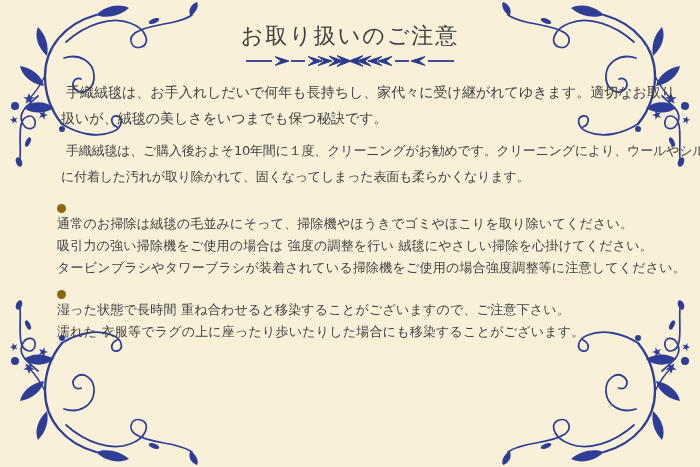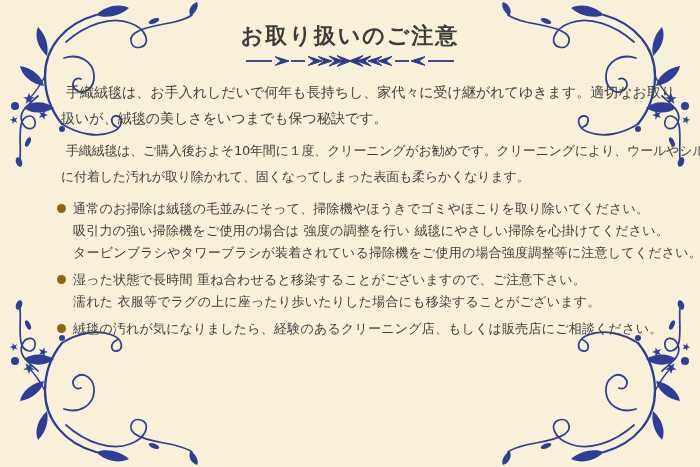--- a/index.html
+++ b/index.html
@@ -15,30 +15,30 @@
   
   .corner{position:absolute;width:200px;height:165px;pointer-events:none;}
   .corner.tl{top:2px;left:2px;}
   .corner.tr{top:2px;right:2px;transform:scaleX(-1);}
   .corner.bl{bottom:2px;left:2px;transform:scaleY(-1);}
   .corner.br{bottom:2px;right:2px;transform:scale(-1,-1);}
   
   .title{
     position:relative;z-index:2;
     margin:22px 0 0;text-align:center;
-    font-size:22px;line-height:28px;font-weight:700;
+    font-size:22px;line-height:28px;font-weight:400;
     letter-spacing:2px;color:#3c3c3c;
   }
   .divider-wrap{position:relative;z-index:2;text-align:center;margin-top:3px;height:16px;}
   
   .content{position:relative;z-index:2;margin:10px 46px 0 57px;}
   .intro{white-space:pre;font-size:14px;line-height:26px;margin:0 4px 7px;text-indent:5px;}
   .intro.second{font-size:13px;letter-spacing:-0.2px;}
   .care{list-style:none;margin:8px 0 0;padding:0;font-size:13px;}
-  .care li{display:flex;align-items:flex-start;margin-bottom:5px;}
+  .care li{display:flex;align-items:flex-start;margin-bottom:5px;flex-direction:column;}
   .dot{flex:0 0 auto;width:9px;height:9px;border-radius:50%;background:#8d660d;margin:6px 7px 0 0;}
   .itext{white-space:pre;line-height:22px;letter-spacing:0.2px;}
 </style>
 </head>
 <body>
 
 <svg width="0" height="0" style="position:absolute" aria-hidden="true">
   <defs>
     <path id="star5" d="M0 -7 L1.9 -2.2 L6.7 -2.2 L2.7 0.9 L4.1 5.7 L0 2.8 L-4.1 5.7 L-2.7 0.9 L-6.7 -2.2 L-1.9 -2.2 Z"></path>
     <g id="flourish">
@@ -113,20 +113,16 @@
         <span class="dot"></span>
         <span class="itext">通常のお掃除は絨毯の毛並みにそって、掃除機やほうきでゴミやほこりを取り除いてください。
 吸引力の強い掃除機をご使用の場合は 強度の調整を行い 絨毯にやさしい掃除を心掛けてください。
 タービンブラシやタワーブラシが装着されている掃除機をご使用の場合強度調整等に注意してください。</span>
       </li>
       <li>
         <span class="dot"></span>
         <span class="itext">湿った状態で長時間 重ね合わせると移染することがございますので、ご注意下さい。
 濡れた 衣服等でラグの上に座ったり歩いたりした場合にも移染することがございます。</span>
       </li>
-      <li>
-        <span class="dot"></span>
-        <span class="itext">絨毯の汚れが気になりましたら、経験のあるクリーニング店、もしくは販売店にご相談ください。</span>
-      </li>
     </ul>
   </div>
 
 </div>
 
 </body></html>

